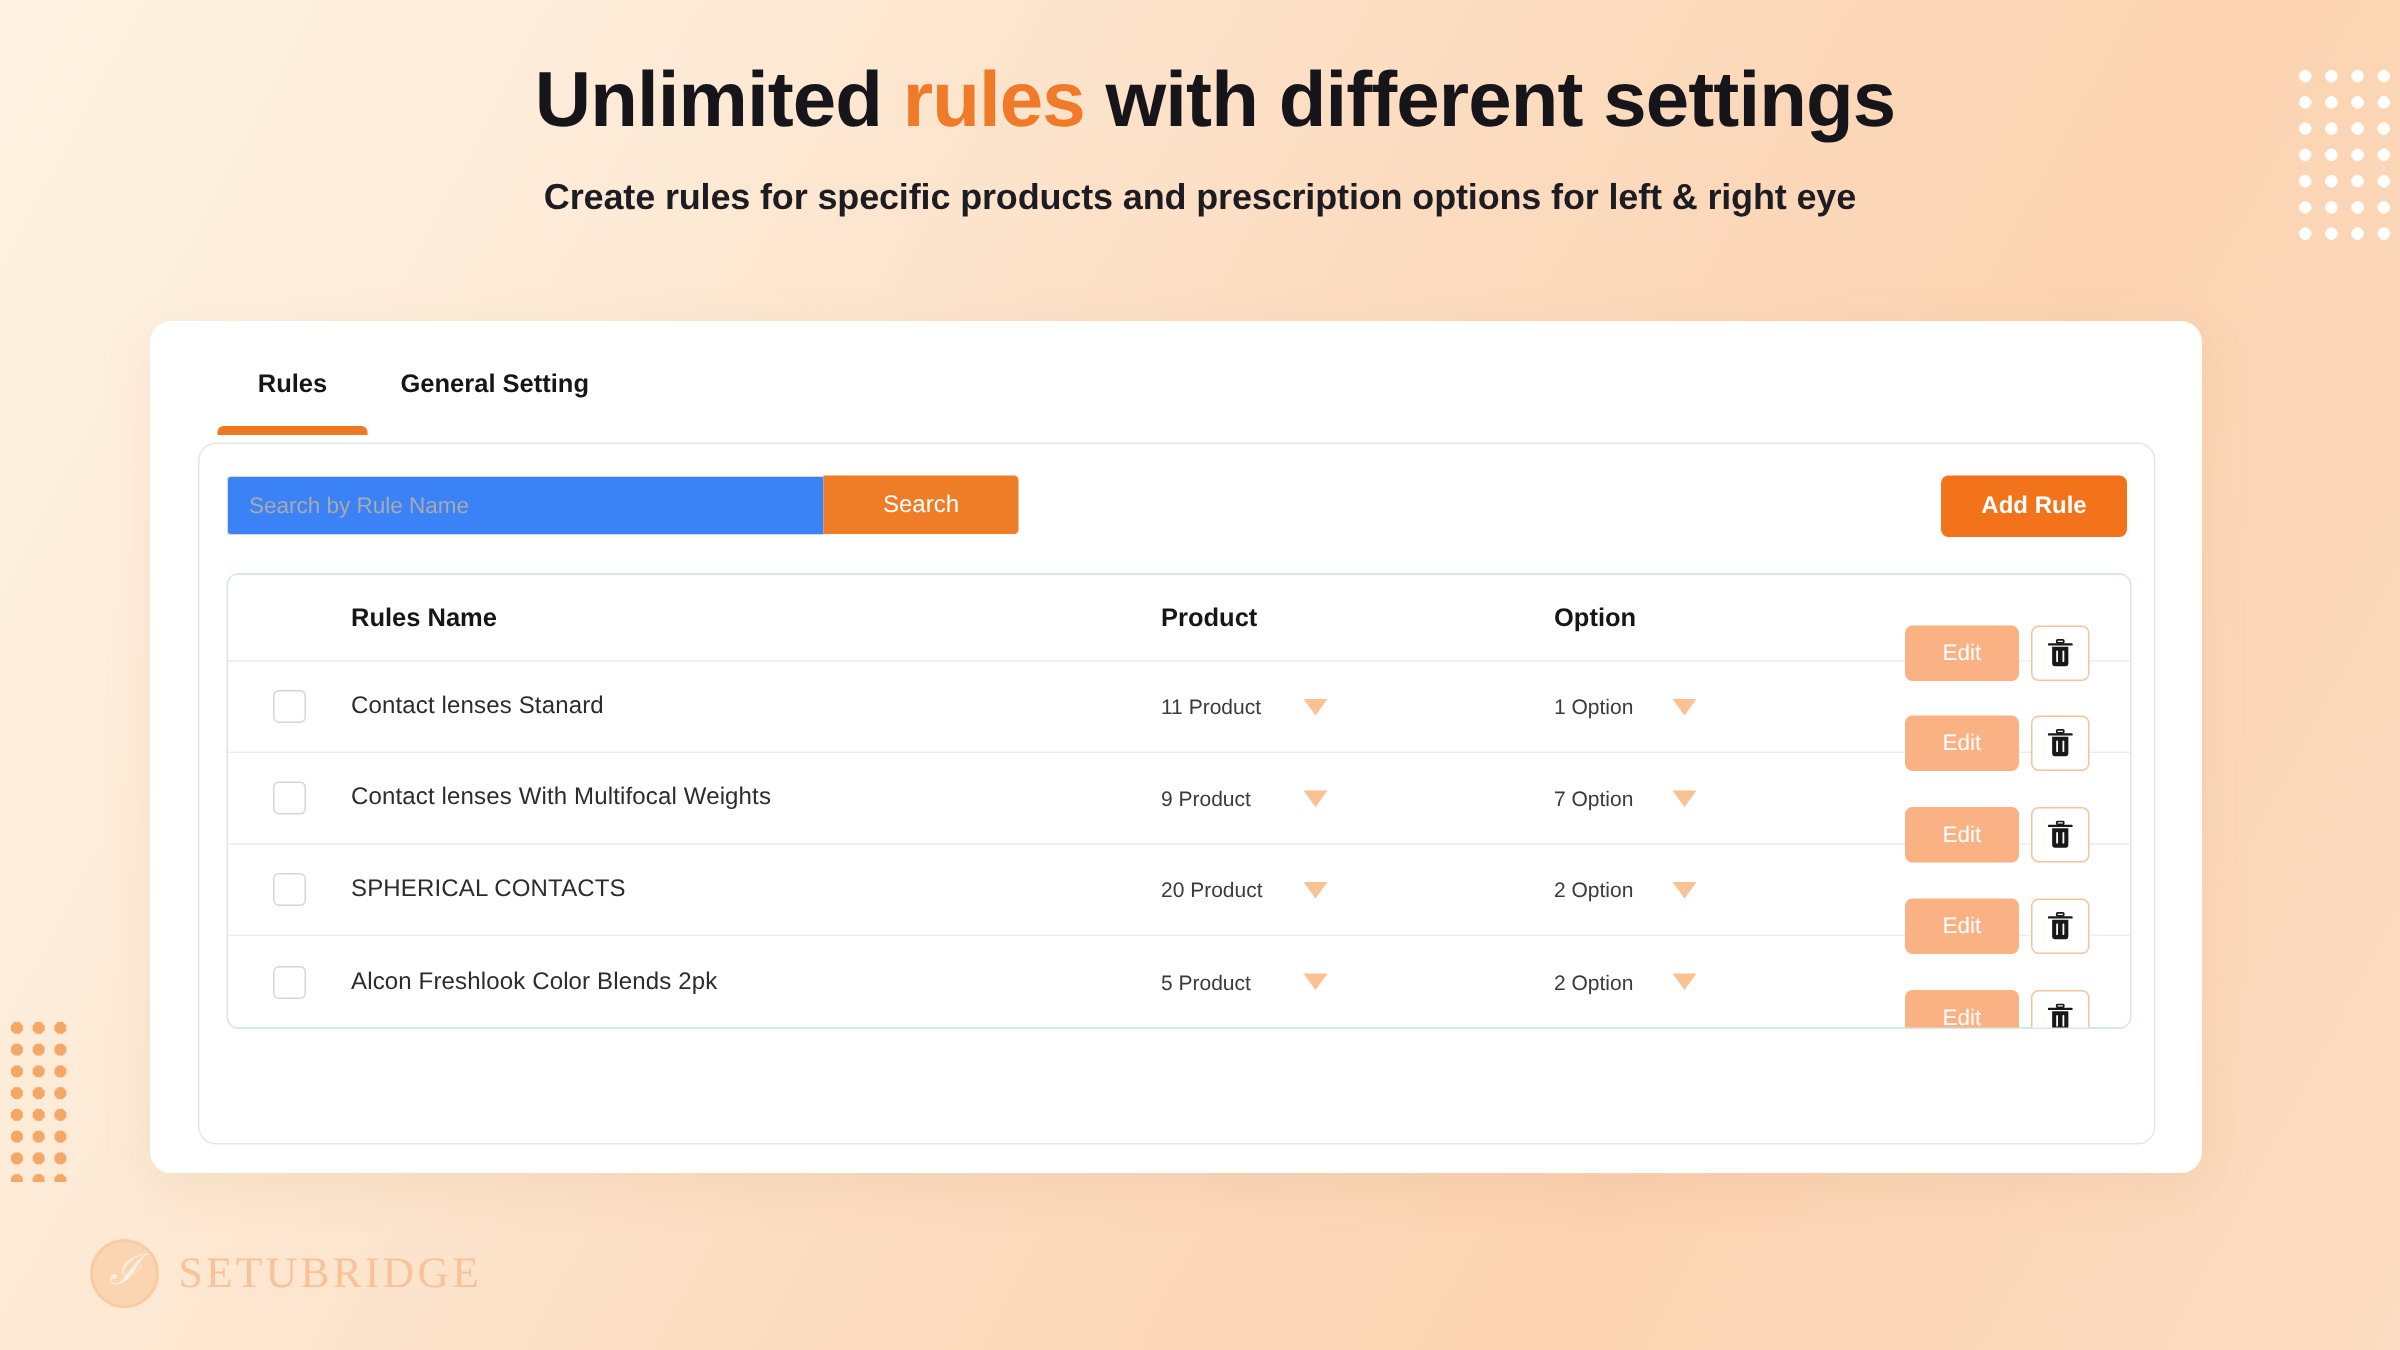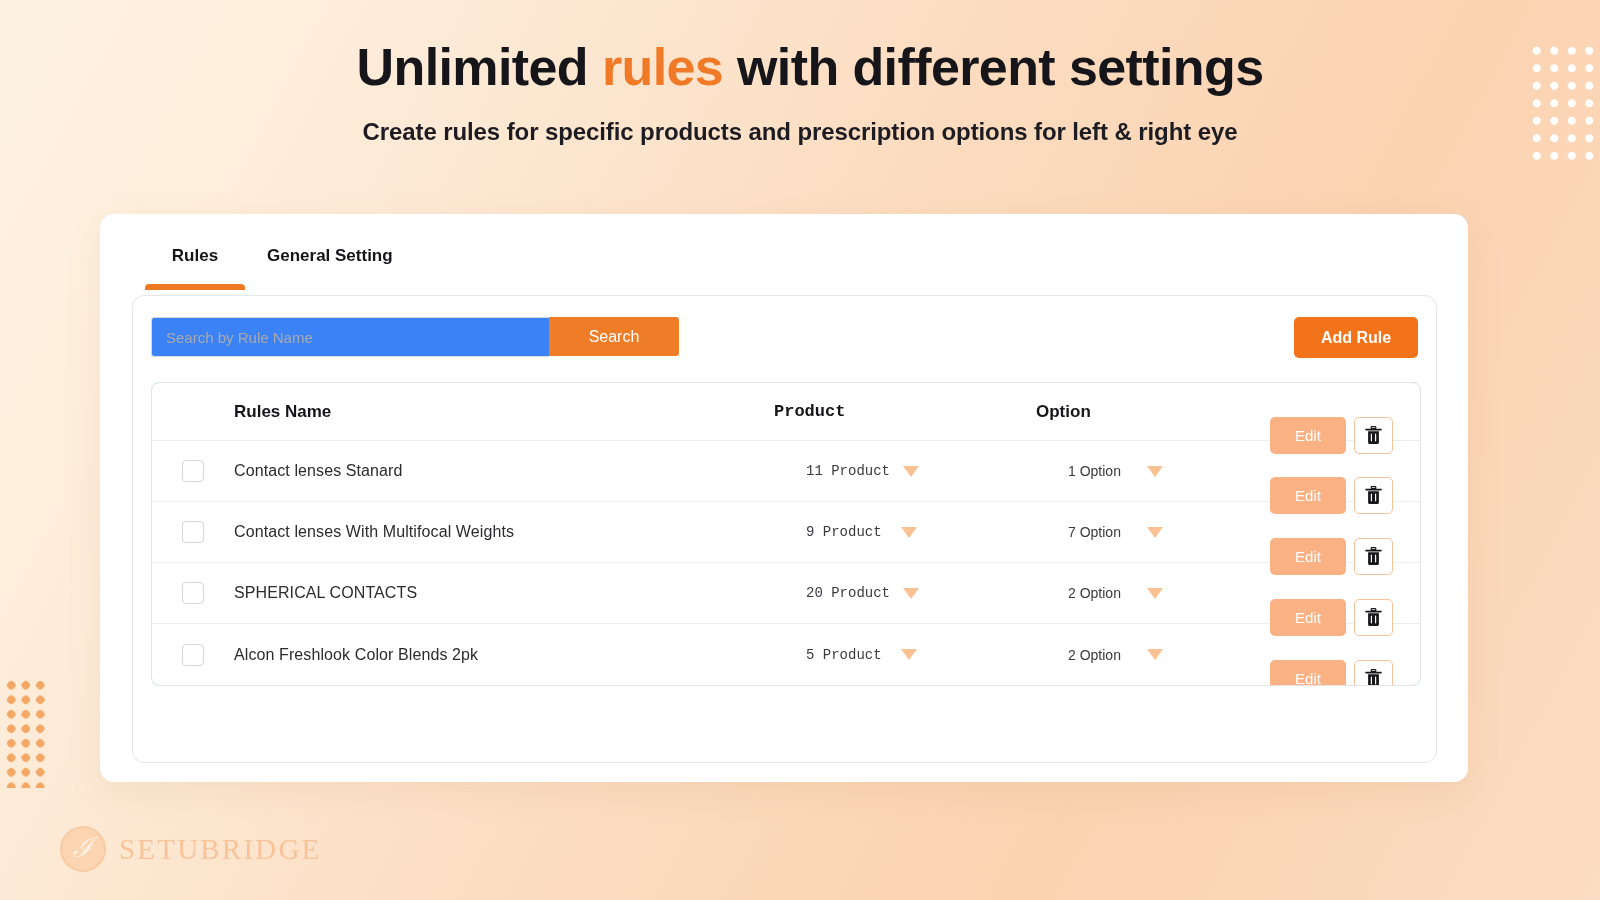--- a/index.html
+++ b/index.html
@@ -193,21 +193,21 @@
     display: flex;
     align-items: center;
     height: 61px;
     border-bottom: 1px solid #EDEDF0;
     background: #fff;
   }
   .trow:last-child { border-bottom: none; }
 
   .c-check   { width: 82px; display: flex; justify-content: center; align-items: center; }
   .c-name    { flex: 1 1 auto; padding-left: 0px; }
-  .c-product { width: 262px; font-family: Liberation Mono, monospace; }
+  .c-product { width: 262px; }
   .c-option  { width: 232px; }
   .c-actions { width: 152px; display: flex; gap: 8px; padding-left: 2px; margin-top: 48px; }
 
   
   #table-header { height: 58px; }
   #table-header .c-name,
   #table-header .c-product,
   #table-header .c-option {
     font-size: 17px;
     font-weight: 700;
@@ -221,21 +221,20 @@
     letter-spacing: 0.1px;
   }
 
   .count-cell {
     display: flex;
     align-items: center;
     gap: 13px;
     font-size: 14px;
     color: #3A3A40;
     cursor: pointer;
-    margin-left: 32px;
   }
   .count-cell .caret {
     width: 0; height: 0;
     border-left: 8px solid transparent;
     border-right: 8px solid transparent;
     border-top: 11px solid #FAC193;
   }
   .count-product { min-width: 82px; }
   .count-option  { min-width: 66px; }
 

